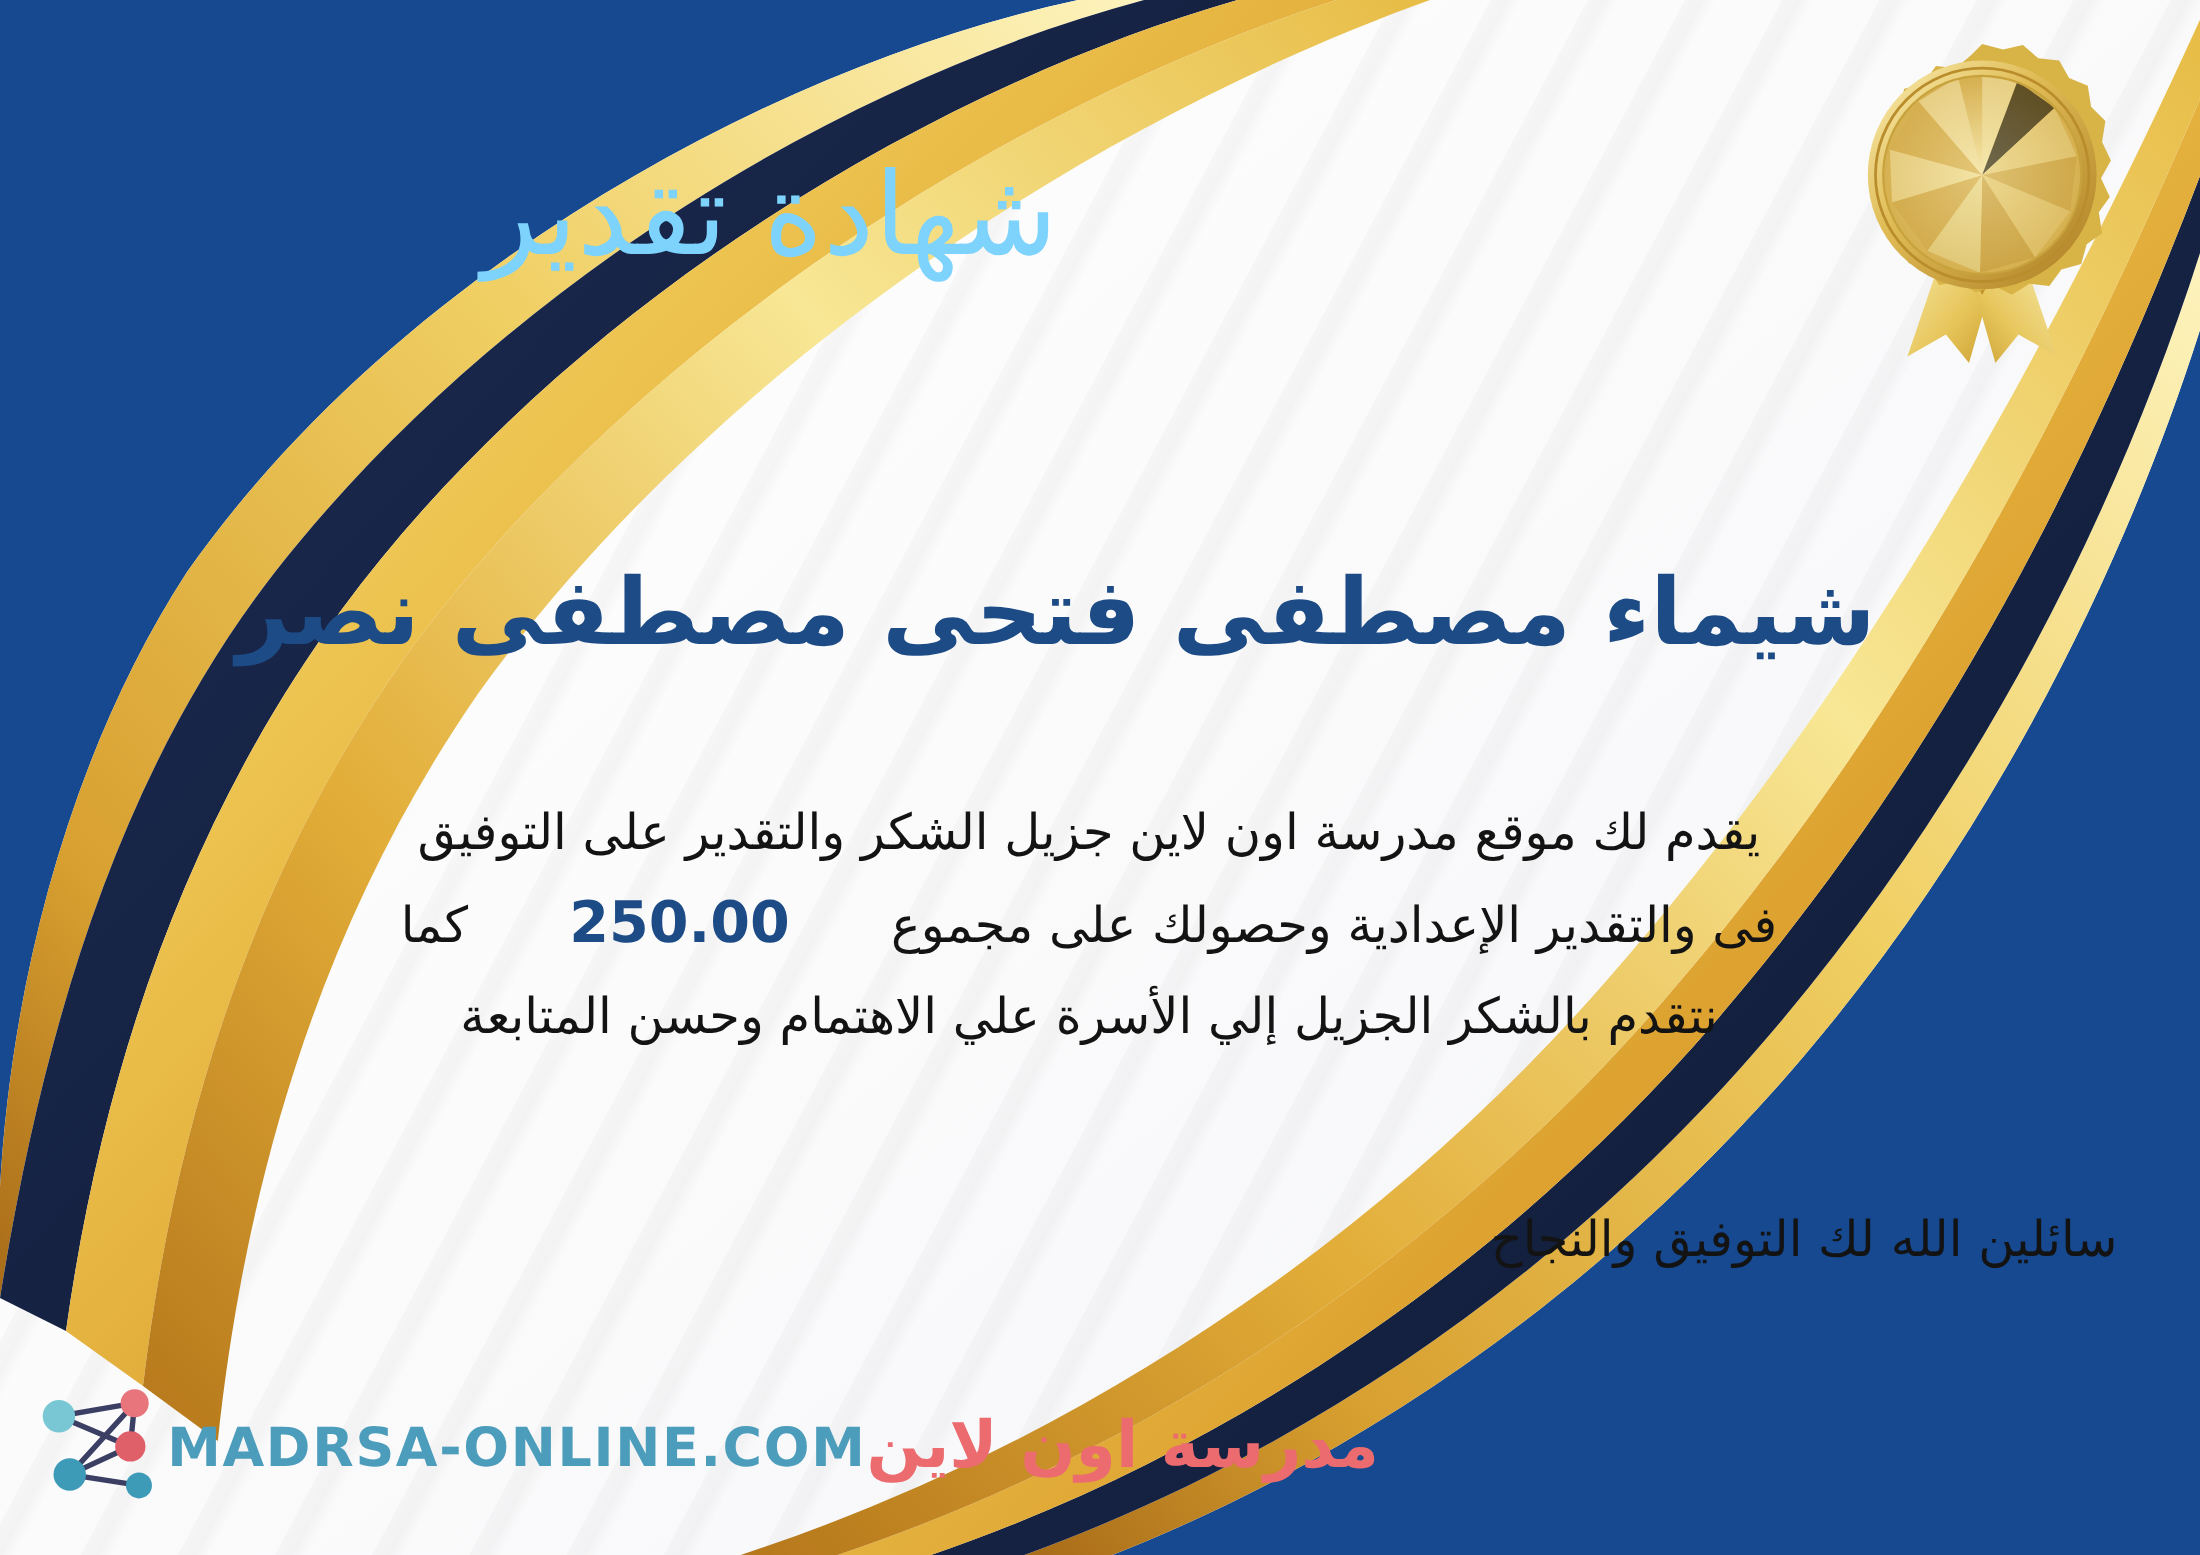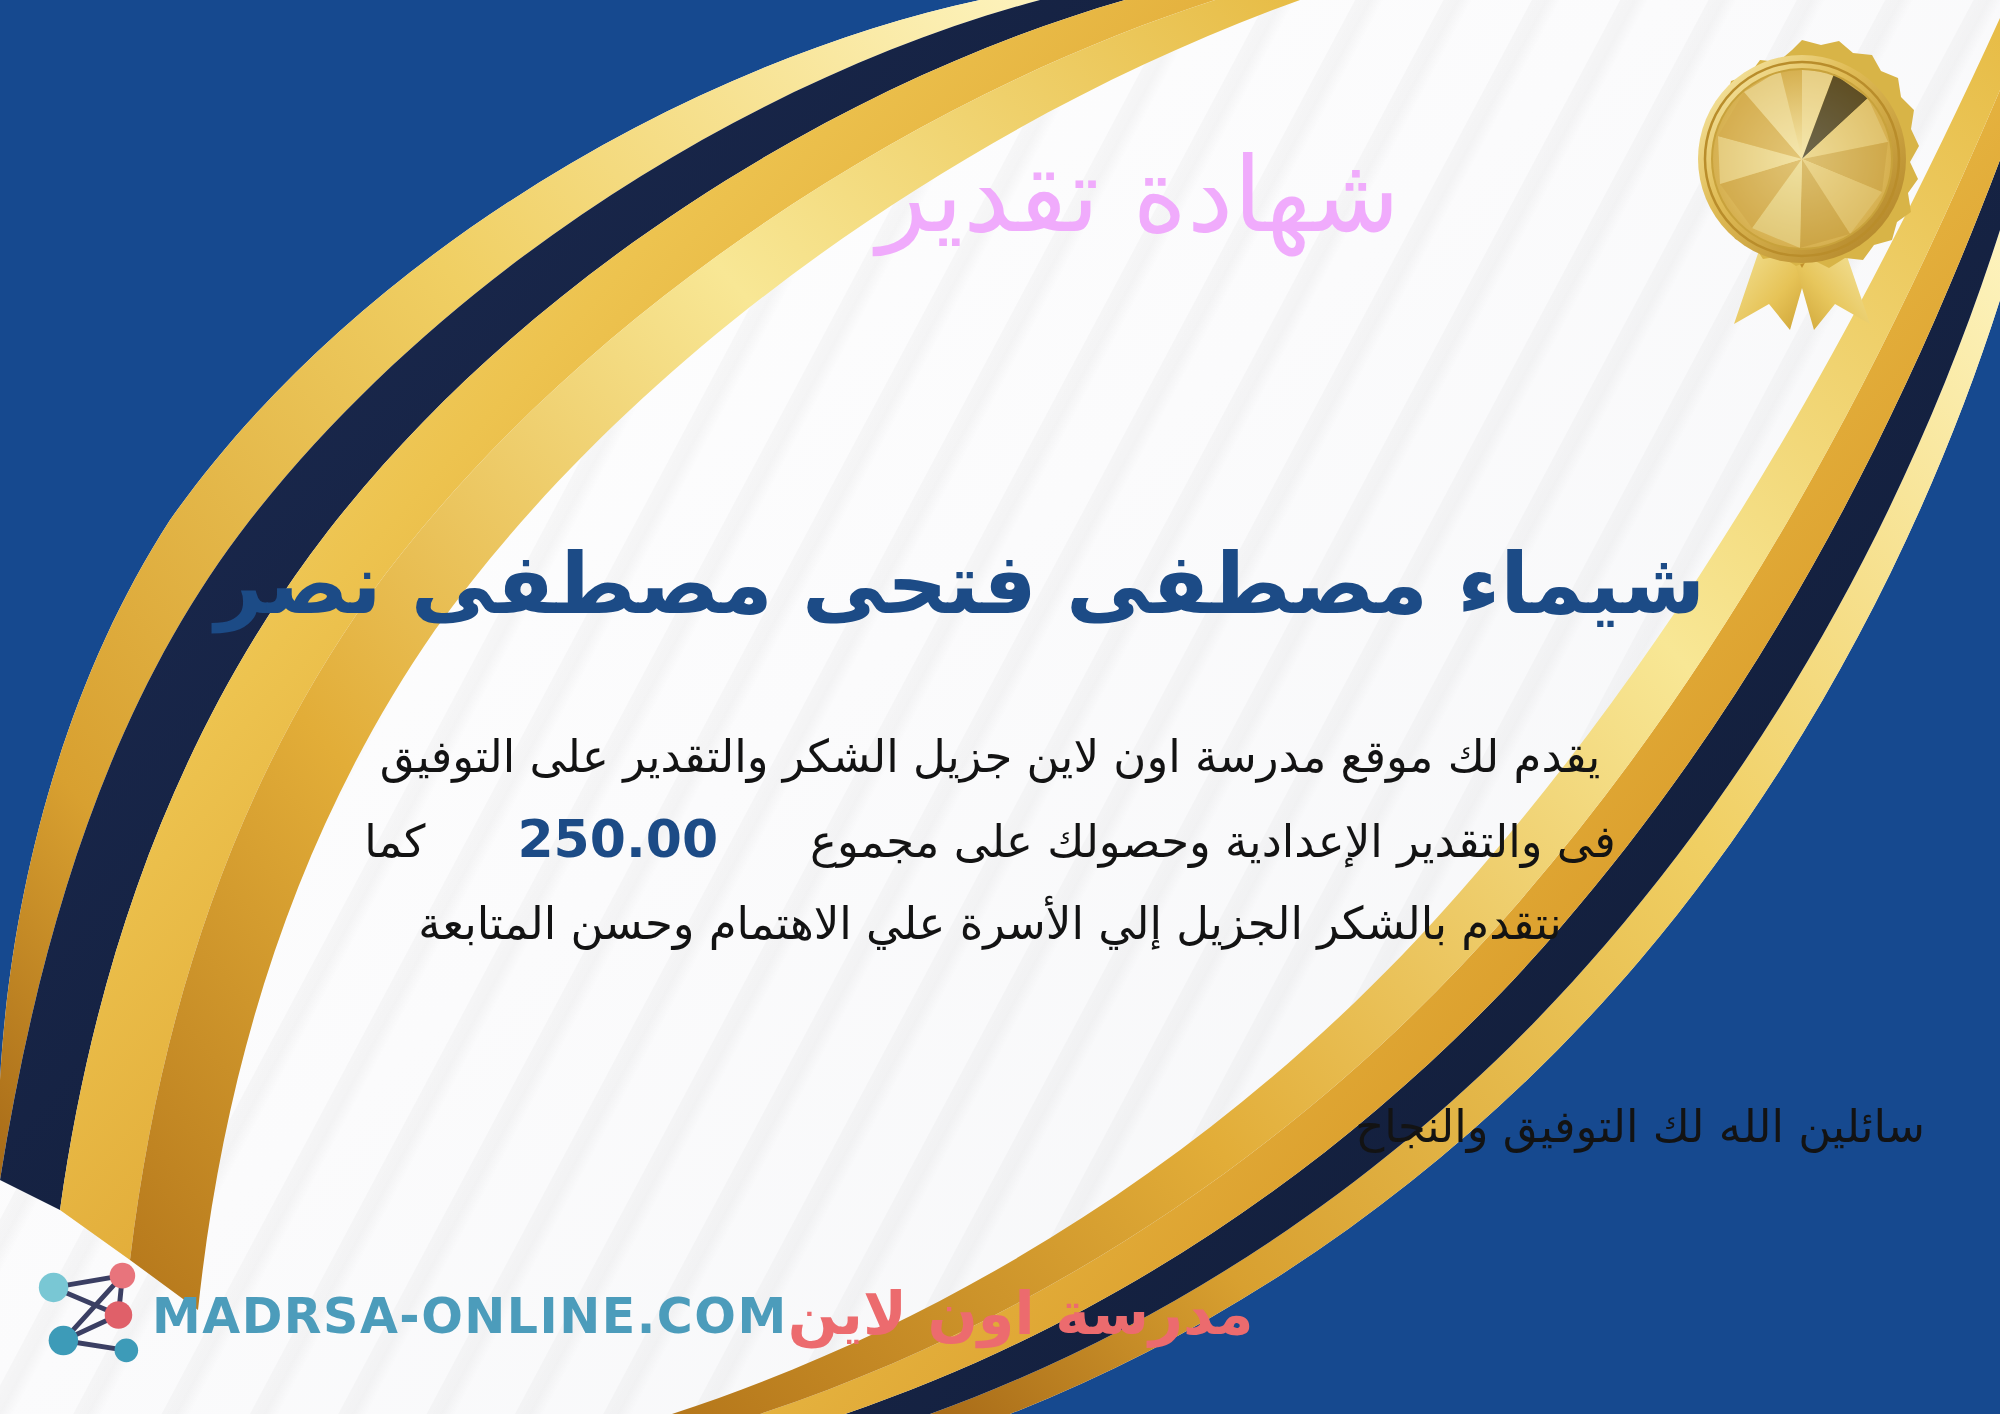--- a/index.html
+++ b/index.html
@@ -58,31 +58,31 @@
     width: 2000px;
     height: 1414px;
     z-index: 6;
   }
 
   .cert-title {
     position: absolute;
     top: 138px;
     left: 0;
     width: 1400px;
-    text-align: right;
+    text-align: center;
     font-size: 104px;
     line-height: 1.1;
-    color: #f0abfc;
+    color: #7dd3fc;
     font-weight: 400;
     letter-spacing: 1px;
   }
 
   .student-name {
     position: absolute;
-    top: 536px;
+    top: 508px;
     left: 80px;
     width: 1760px;
     text-align: center;
     font-size: 84px;
     line-height: 1.15;
     color: #1c4b86;
     font-weight: 700;
   }
 
   .body-block {

